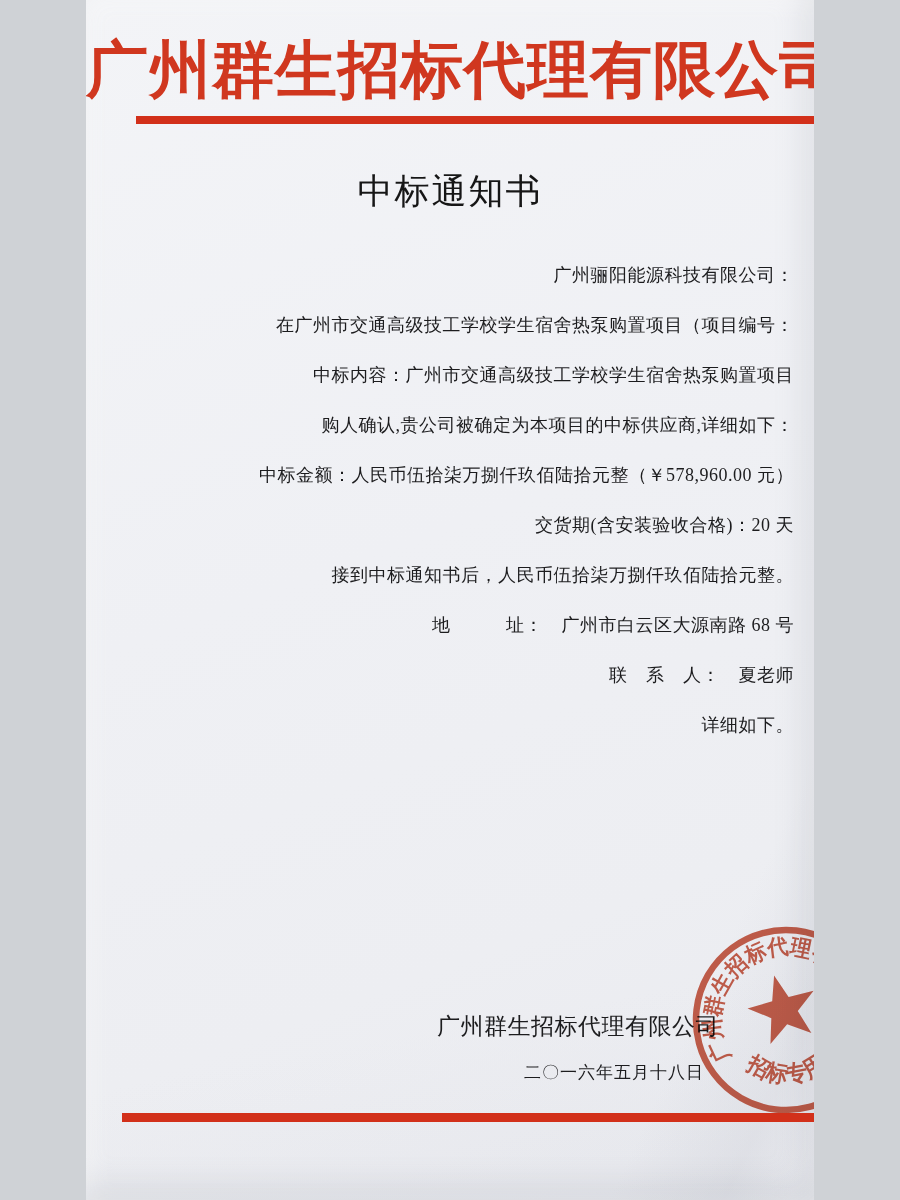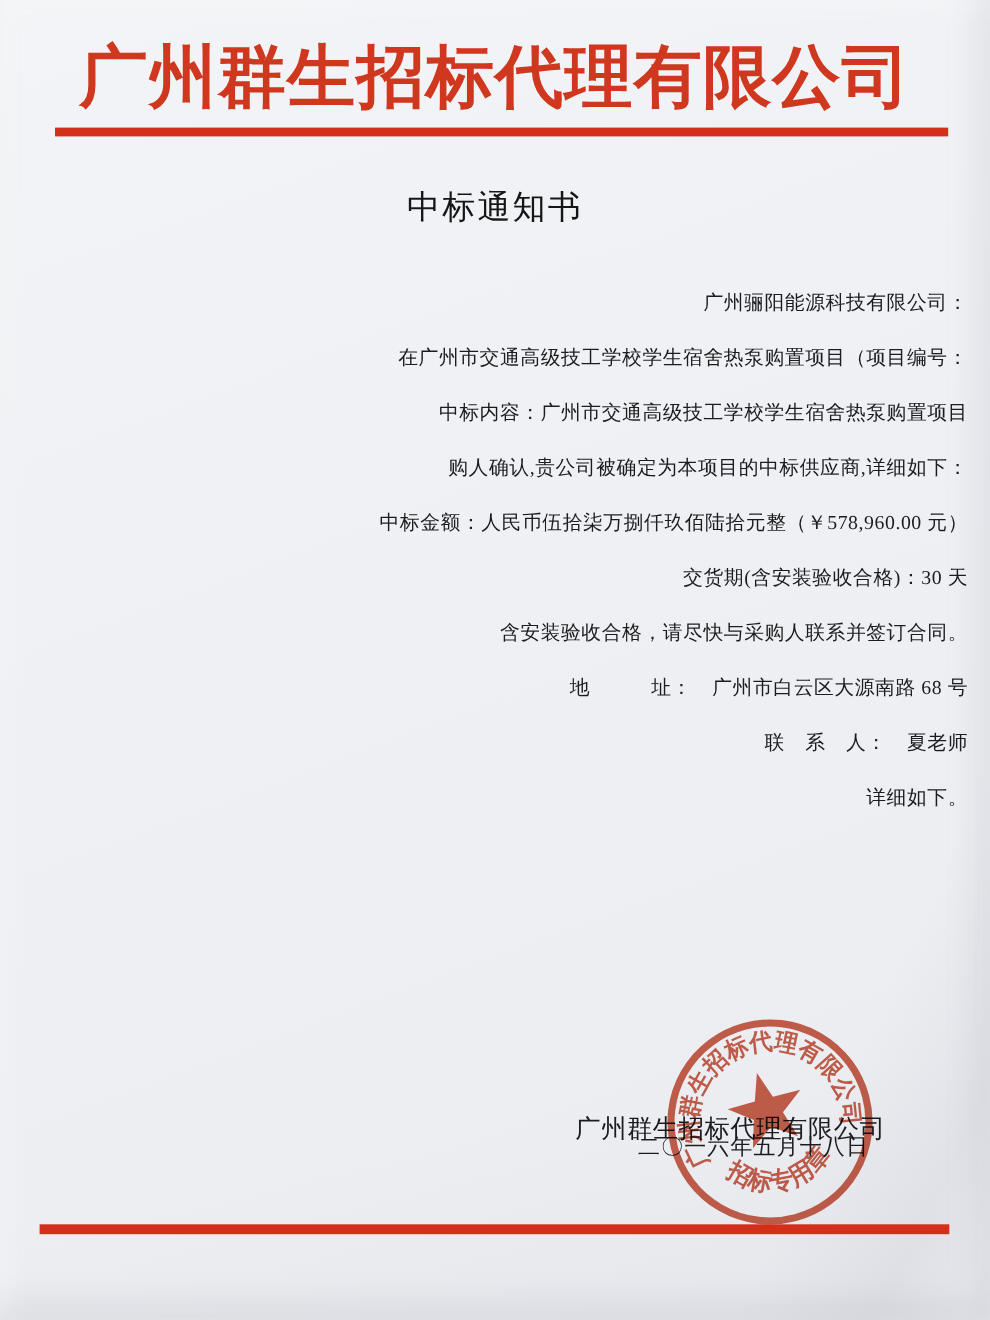--- a/index.html
+++ b/index.html
@@ -1,18 +1,18 @@
 <!DOCTYPE html>
 <html><head>
 <meta charset="utf-8">
 <style>
   html,body { margin:0; padding:0; background:#cfd2d6; }
   .page {
     position:relative;
-    width:900px; height:1200px;
+    width:728px; height:1200px;
     margin:0 auto;
     background:
       linear-gradient(115deg, rgba(255,255,255,0) 84%, rgba(185,188,198,0.18) 93%, rgba(255,255,255,0) 98%),
       linear-gradient(350deg, rgba(200,202,210,0.12) 0%, rgba(255,255,255,0) 18%),
       linear-gradient(160deg, #f3f4f7 0%, #eff0f4 45%, #edeef2 75%, #e9eaef 100%);
     box-shadow: inset -10px -14px 30px rgba(140,142,155,0.18), inset 6px 4px 22px rgba(255,255,255,0.6);
     overflow:hidden;
     font-family:"Liberation Serif","DejaVu Serif",serif;
     color:#1e1e1e;
   }
@@ -23,40 +23,40 @@
     color:#d0371f;
     letter-spacing:1px;
     white-space:nowrap;
   }
   .rule { position:absolute; background:#d2301a; }
   .rule-top    { top:116px;  left:50px; width:812px; height:8px; }
   .rule-bottom { top:1113px; left:36px; width:827px; height:9px; }
   .doc-title {
     position:absolute; top:168px; left:0; width:100%;
     text-align:center;
-    font-size:30px; letter-spacing:2px;
+    font-size:35px; letter-spacing:2px;
     color:#161616;
   }
   .body-block { position:absolute; top:250px; left:83px; right:20px; }
   .line {
     height:50px; line-height:50px;
     font-size:18px;
     letter-spacing:0.5px;
     white-space:pre;
     color:#1c1c1e;
     text-align:right;
   }
   .line.indent { padding-left:44px; }
   .signature-company {
     position:absolute; top:1011px; right:95px;
     font-size:23px; letter-spacing:0.5px; white-space:pre; color:#1c1c1e;
   }
   .signature-date {
-    position:absolute; top:1029px; right:110px;
-    font-size:20px; letter-spacing:1px; white-space:pre; color:#1c1c1e;
+    position:absolute; top:1061px; right:110px;
+    font-size:17px; letter-spacing:1px; white-space:pre; color:#1c1c1e;
   }
   .stamp {
     position:absolute; left:600px; top:920px;
     width:200px; height:200px;
     transform:rotate(-15deg);
     opacity:0.85;
     mix-blend-mode:multiply;
   }
   .stamp svg { width:100%; height:100%; display:block; }
 </style>
@@ -69,22 +69,22 @@
   <div class="rule rule-top"></div>
 
   <div class="doc-title">中标通知书</div>
 
   <div class="body-block">
     <div class="line">广州骊阳能源科技有限公司：</div>
     <div class="line indent">在广州市交通高级技工学校学生宿舍热泵购置项目（项目编号：</div>
     <div class="line">中标内容：广州市交通高级技工学校学生宿舍热泵购置项目</div>
     <div class="line">购人确认,贵公司被确定为本项目的中标供应商,详细如下：</div>
     <div class="line">中标金额：人民币伍拾柒万捌仟玖佰陆拾元整（￥578,960.00 元）</div>
-    <div class="line">交货期(含安装验收合格)：30 天</div>
-    <div class="line">含安装验收合格，请尽快与采购人联系并签订合同。</div>
+    <div class="line">交货期(含安装验收合格)：20 天</div>
+    <div class="line">接到中标通知书后，人民币伍拾柒万捌仟玖佰陆拾元整。</div>
     <div class="line">地　　　址：　广州市白云区大源南路 68 号</div>
     <div class="line">联　系　人：　夏老师</div>
     <div class="line">详细如下。</div>
   </div>
 
   <div class="signature-company">广州群生招标代理有限公司</div>
   <div class="signature-date">二〇一六年五月十八日</div>
 
   <div class="stamp">
     <svg viewBox="0 0 200 200" xmlns="http://www.w3.org/2000/svg">

